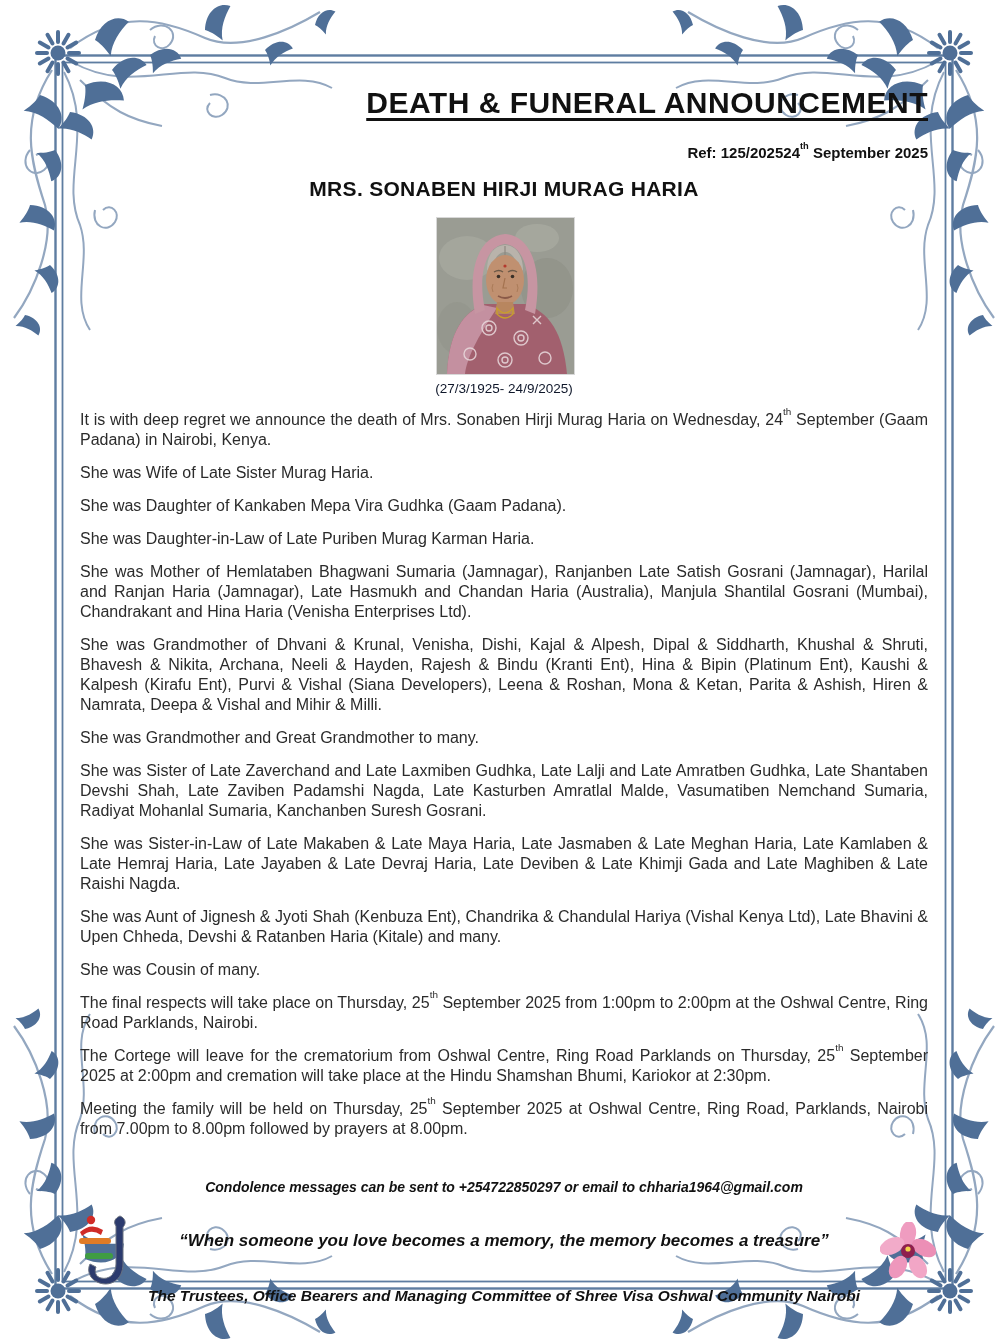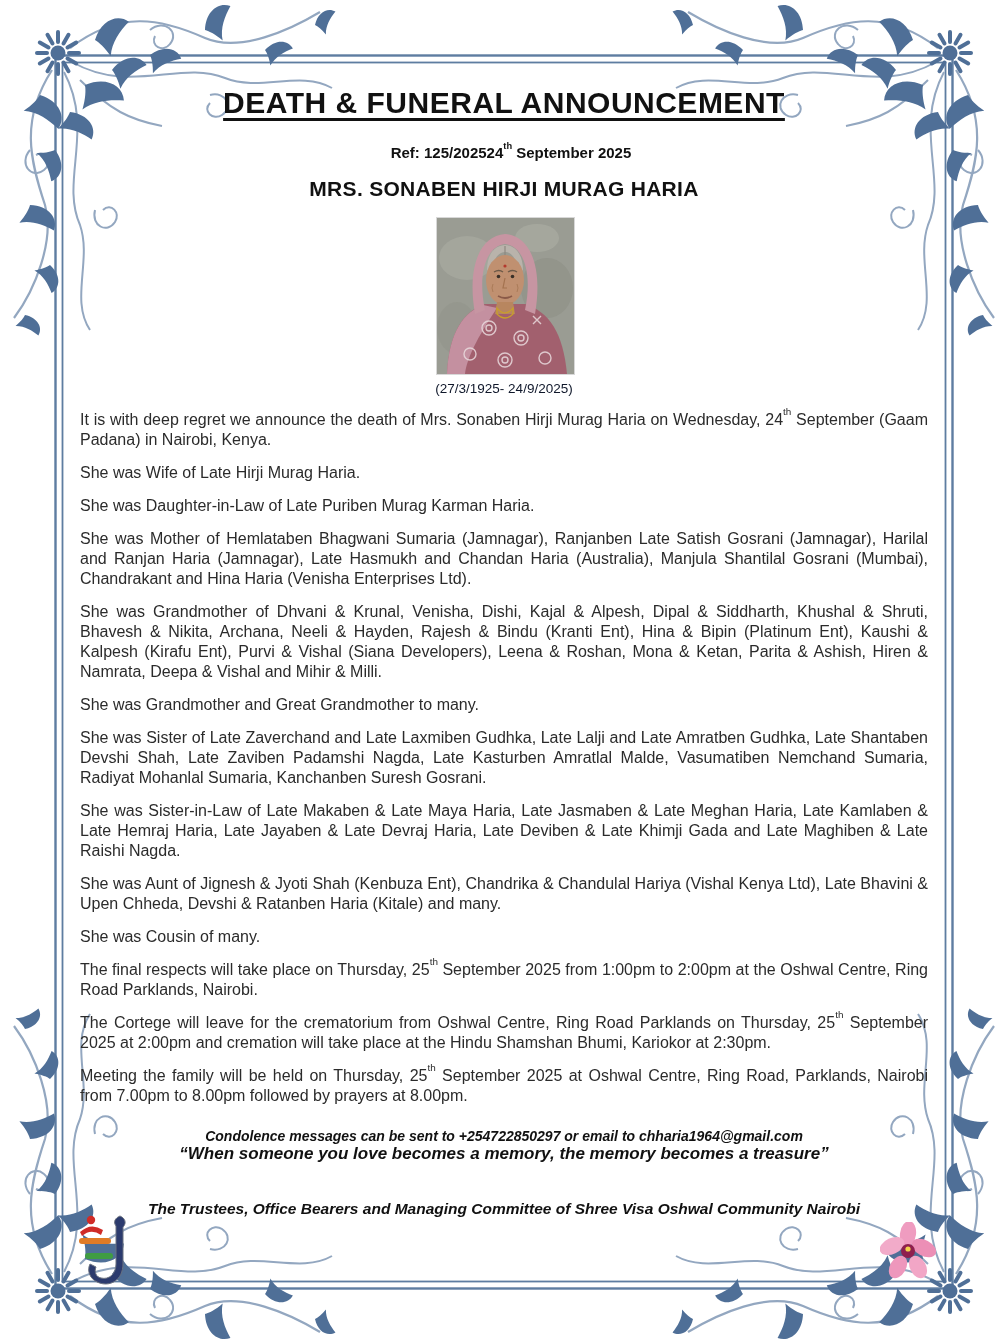--- a/index.html
+++ b/index.html
@@ -6,36 +6,36 @@
   body{
     width:1008px;height:1344px;position:relative;overflow:hidden;
     background:#ffffff;
     font-family:"Liberation Sans","DejaVu Sans",sans-serif;
     color:#232323;
   }
   sup{font-size:.62em;line-height:0;position:relative;top:-.35em;}
   .border-svg{position:absolute;inset:0;pointer-events:none;}
   .content{position:absolute;left:80px;top:0;width:848px;}
   .doc-title{
-    margin:86px 0 0 0;text-align:center;
+    margin:86px 0 0 0;text-align:right;
     font-size:30px;font-weight:bold;letter-spacing:.5px;
     text-decoration:underline;text-decoration-thickness:3px;text-underline-offset:5px;
     color:#111;
   }
-  .ref-row{display:flex;justify-content:center;align-items:flex-end;
+  .ref-row{display:flex;justify-content:flex-end;align-items:flex-end;
     margin-top:24px;font-weight:bold;font-size:15px;color:#111;}
   .ref-label{padding-left:14px;}
   .deceased-name{margin-top:16px;text-align:center;font-size:21px;font-weight:bold;color:#111;letter-spacing:.3px;}
   .photo-wrap{width:137px;margin:16px auto 0;}
   .photo-wrap svg{display:block;border:1px solid #d8d8d8;}
   .photo-caption{text-align:center;font-size:13.5px;margin-top:6px;color:#0f172a;}
   .body-text{margin-top:14px;}
   .body-text p{margin:0 0 13px 0;font-size:16px;line-height:20px;text-align:justify;color:#2b2b2b;}
-  .condolence{margin-top:22px;text-align:center;font-size:14px;font-weight:bold;font-style:italic;color:#111;}
-  .quote{text-align:center;font-size:17px;font-weight:bold;font-style:italic;color:#111;}
+  .condolence{margin-top:40px;text-align:center;font-size:14px;font-weight:bold;font-style:italic;color:#111;}
+  .quote{margin-top:36px;text-align:center;font-size:17px;font-weight:bold;font-style:italic;color:#111;}
   .committee{margin-top:34px;text-align:center;font-size:15.5px;font-weight:bold;font-style:italic;line-height:1.4;color:#111;}
   .closing{margin-top:28px;text-align:center;font-size:16px;font-weight:bold;color:#111;}
   .logo{position:absolute;left:76px;top:1210px;width:52px;height:84px;}
   .flower{position:absolute;left:880px;top:1222px;width:56px;height:58px;}
 </style>
 </head>
 <body>
 
 <svg class="border-svg" width="1008" height="1344" viewBox="0 0 1008 1344">
   <defs>
@@ -138,21 +138,22 @@
       <path d="M56,66 q-2,4 0,8 M80,66 q2,4 0,8" stroke="#aa7b58" stroke-width="1" fill="none"></path>
 
       <path d="M60,84 L76,84 L78,96 L58,96 Z" fill="#b8865f"></path>
       <path d="M60,90 q8,10 16,0 l0,6 q-8,8 -16,0 Z" fill="none" stroke="#c9a227" stroke-width="1.2"></path>
     </svg>
   </div>
   <div class="photo-caption">(27/3/1925- 24/9/2025)</div>
 
   <div class="body-text">
     <p>It is with deep regret we announce the death of Mrs. Sonaben Hirji Murag Haria on Wednesday, 24<sup>th</sup> September (Gaam Padana) in Nairobi, Kenya.</p>
-    <p>She was Wife of Late Hirji Murag Haria.</p>
+    <p>She was Wife of Late Sister Murag Haria.</p>
+    <p>She was Daughter of Kankaben Mepa Vira Gudhka (Gaam Padana).</p>
     <p>She was Daughter-in-Law of Late Puriben Murag Karman Haria.</p>
     <p>She was Mother of Hemlataben Bhagwani Sumaria (Jamnagar), Ranjanben Late Satish Gosrani (Jamnagar), Harilal and Ranjan Haria (Jamnagar), Late Hasmukh and Chandan Haria (Australia), Manjula Shantilal Gosrani (Mumbai), Chandrakant and Hina Haria (Venisha Enterprises Ltd).</p>
     <p>She was Grandmother of Dhvani &amp; Krunal, Venisha, Dishi, Kajal &amp; Alpesh, Dipal &amp; Siddharth, Khushal &amp; Shruti, Bhavesh &amp; Nikita, Archana, Neeli &amp; Hayden, Rajesh &amp; Bindu (Kranti Ent), Hina &amp; Bipin (Platinum Ent), Kaushi &amp; Kalpesh (Kirafu Ent), Purvi &amp; Vishal (Siana Developers), Leena &amp; Roshan, Mona &amp; Ketan, Parita &amp; Ashish, Hiren &amp; Namrata, Deepa &amp; Vishal and Mihir &amp; Milli.</p>
     <p>She was Grandmother and Great Grandmother to many.</p>
     <p>She was Sister of Late Zaverchand and Late Laxmiben Gudhka, Late Lalji and Late Amratben Gudhka, Late Shantaben Devshi Shah, Late Zaviben Padamshi Nagda, Late Kasturben Amratlal Malde, Vasumatiben Nemchand Sumaria, Radiyat Mohanlal Sumaria, Kanchanben Suresh Gosrani.</p>
     <p>She was Sister-in-Law of Late Makaben &amp; Late Maya Haria, Late Jasmaben &amp; Late Meghan Haria, Late Kamlaben &amp; Late Hemraj Haria, Late Jayaben &amp; Late Devraj Haria, Late Deviben &amp; Late Khimji Gada and Late Maghiben &amp; Late Raishi Nagda.</p>
     <p>She was Aunt of Jignesh &amp; Jyoti Shah (Kenbuza Ent), Chandrika &amp; Chandulal Hariya (Vishal Kenya Ltd), Late Bhavini &amp; Upen Chheda, Devshi &amp; Ratanben Haria (Kitale) and many.</p>
     <p>She was Cousin of many.</p>
     <p>The final respects will take place on Thursday, 25<sup>th</sup> September 2025 from 1:00pm to 2:00pm at the Oshwal Centre, Ring Road Parklands, Nairobi.</p>
     <p>The Cortege will leave for the crematorium from Oshwal Centre, Ring Road Parklands on Thursday, 25<sup>th</sup> September 2025 at 2:00pm and cremation will take place at the Hindu Shamshan Bhumi, Kariokor at 2:30pm.</p>

